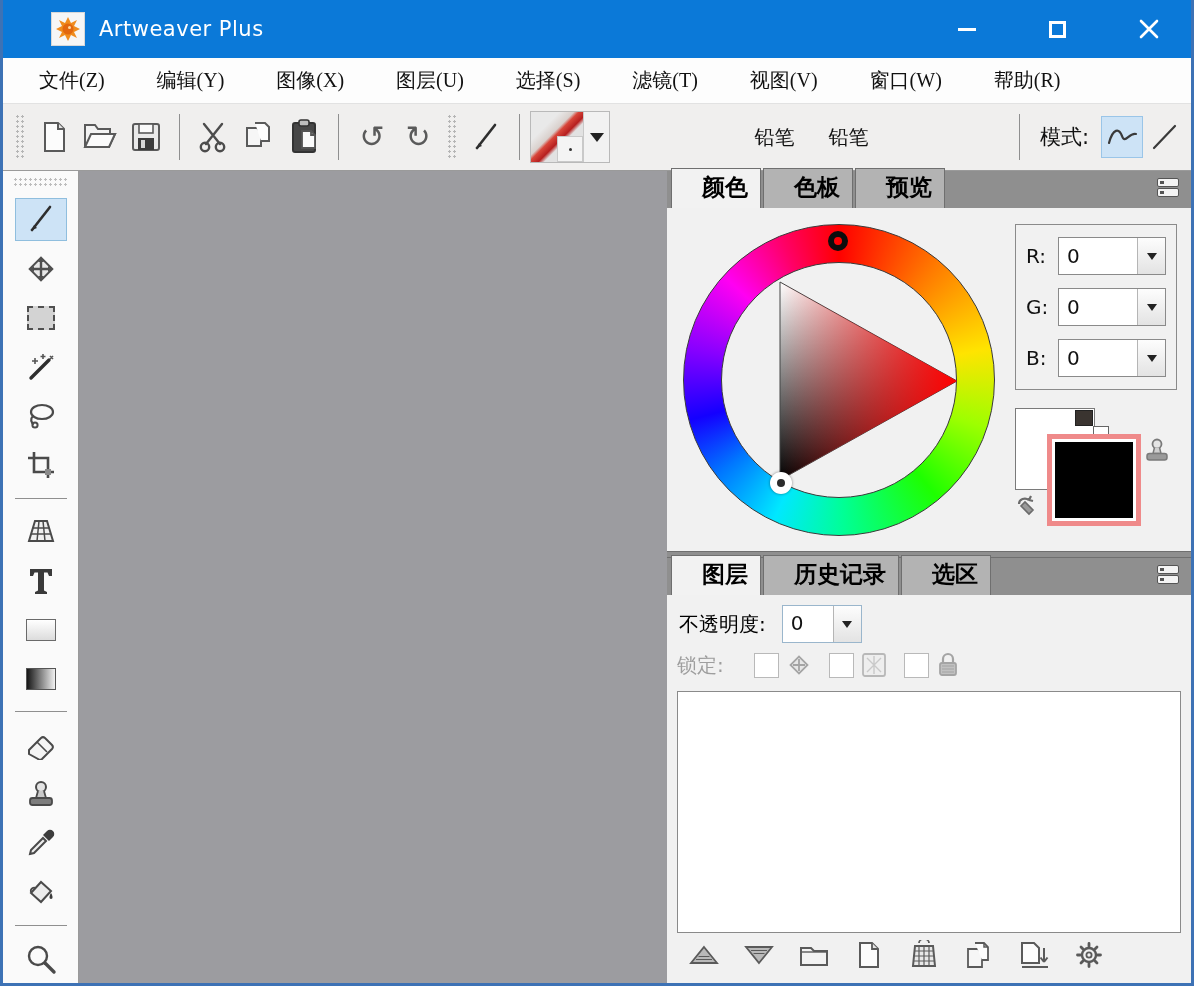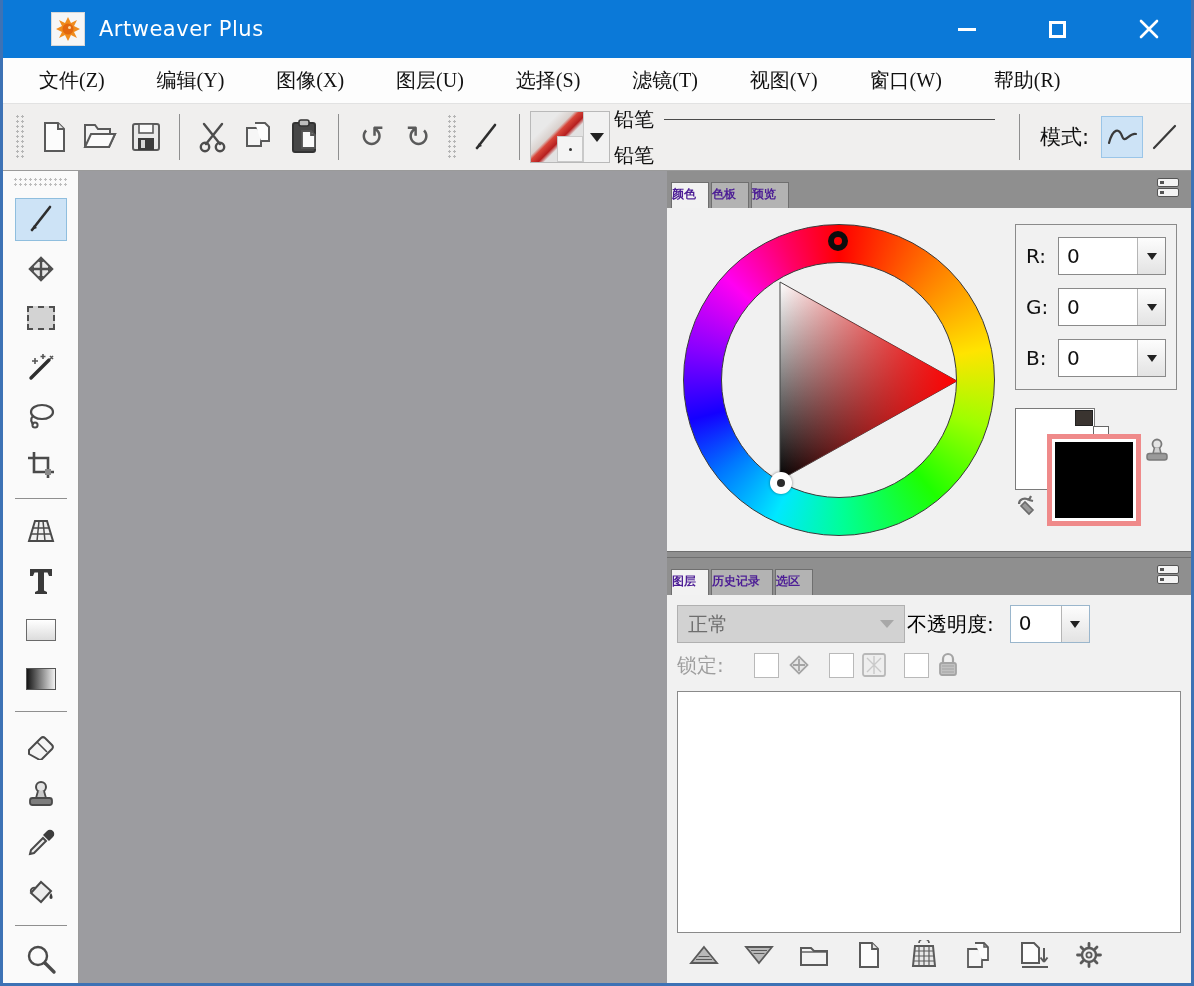--- a/index.html
+++ b/index.html
@@ -40,21 +40,21 @@
       linear-gradient(135deg,#e9e9e9 28%, #d9d0cc 42%, #d8463a 47%, #b61f1f 56%, #e2e2e2 62%);
       position:relative; }
   .bp-dot { position:absolute; left:26px; top:24px; width:26px; height:26px; background:#f4f4f4;
             border:1px solid #c9c9c9; }
   .bp-dot::after { content:""; position:absolute; left:11px; top:11px; width:3px; height:3px;
             border-radius:50%; background:#333; }
   .bp-arrow { width:26px; height:50px; background:#f2f2f2; border-left:1px solid #c9c9c9;
               display:flex; align-items:center; justify-content:center; }
   .caret-down { width:0; height:0; border-left:7px solid transparent; border-right:7px solid transparent;
                 border-top:9px solid #222; }
-  .brush-name { flex:1; display:flex; flex-direction:column; justify-content:center; margin-left:4px;gap:10px; }
+  .brush-name { flex:1; display:flex; flex-direction:row; justify-content:center; margin-left:4px;gap:10px; }
   .bn-row { display:flex; align-items:center; height:26px; }
   .bn-text { font-size:20px; color:#111; white-space:nowrap; }
   .hline { flex:1; height:1px; background:#4a4a4a; margin:0 14px 0 10px; }
   .mode-label { font-size:21px; color:#111; margin:0 12px 0 10px; }
   .mode-btn { width:42px; height:42px; border:1px solid transparent; background:transparent;
               display:flex; align-items:center; justify-content:center; cursor:pointer; }
   .mode-btn.active { background:#cde3f6; border-color:#9ac5e8; }
 
   
   .body { flex:1; display:flex; min-height:0; }
@@ -71,22 +71,22 @@
   .sel-rect { width:28px; height:24px; border:2px dashed #4f4f4f; background:#d3d3d3; }
   .grad-rect { width:30px; height:22px; border:1px solid #555; background:linear-gradient(90deg,#161616,#f2f2f2); }
   .shape-rect { width:30px; height:22px; border:1px solid #6a6a6a; background:linear-gradient(180deg,#ffffff,#dcdcdc); }
 
   
   .canvas { flex:1; background:#9c9ca0; }
 
   
   .rightpanels { width:524px; flex:none; display:flex; flex-direction:column; background:#8f8f8f; }
   .tabbar { height:37px; background:#8f8f8f; display:flex; align-items:flex-end; padding:4px 6px 0 4px; flex:none; position:relative; }
-  .tab { font-size:12px; font-weight:bold; color:#4c1d95; background:#b3b3b3; border:1px solid #6f6f6f;
-         border-bottom:none; padding:3px 12px 5px 0; margin-right:2px; cursor:pointer; }
+  .tab { font-size:23px; font-weight:bold; color:#000000; background:#b3b3b3; border:1px solid #6f6f6f;
+         border-bottom:none; padding:3px 12px 5px 30px; margin-right:2px; cursor:pointer; }
   .tab.active { background:#f2f2f2; }
   .panel-menu { position:absolute; right:8px; top:7px; width:26px; height:22px; cursor:pointer; }
   .pm-bar { width:22px; height:9px; background:#f4f4f4; border:1px solid #555; border-radius:2px; margin-bottom:1px; position:relative; }
   .pm-bar::before { content:""; position:absolute; left:2px; top:2px; width:4px; height:3px; background:#555; }
 
   .color-panel { height:380px; flex:none; display:flex; flex-direction:column; }
   .color-content { flex:1; background:#f1f1f1; display:flex; }
 
   
   .wheel-wrap { position:relative; width:316px; height:316px; margin:14px 0 0 14px; flex:none; }
@@ -493,24 +493,20 @@
           <div class="tab">历史记录</div>
           <div class="tab">选区</div>
           <div class="panel-menu">
             <div class="pm-bar"></div>
             <div class="pm-bar"></div>
           </div>
         </div>
 
         <div class="layers-content">
           <div class="blend-row">
-            <div class="blend-select">
-              <span>正常</span>
-              <div class="blend-chev"></div>
-            </div>
             <span class="opacity-label">不透明度:</span>
             <div class="opacity-box">
               <span class="spin-val">0</span>
               <div class="spin-btn">
                   <div class="caret-down"></div>
                 </div>
             </div>
           </div>
 
           <div class="lock-row">

